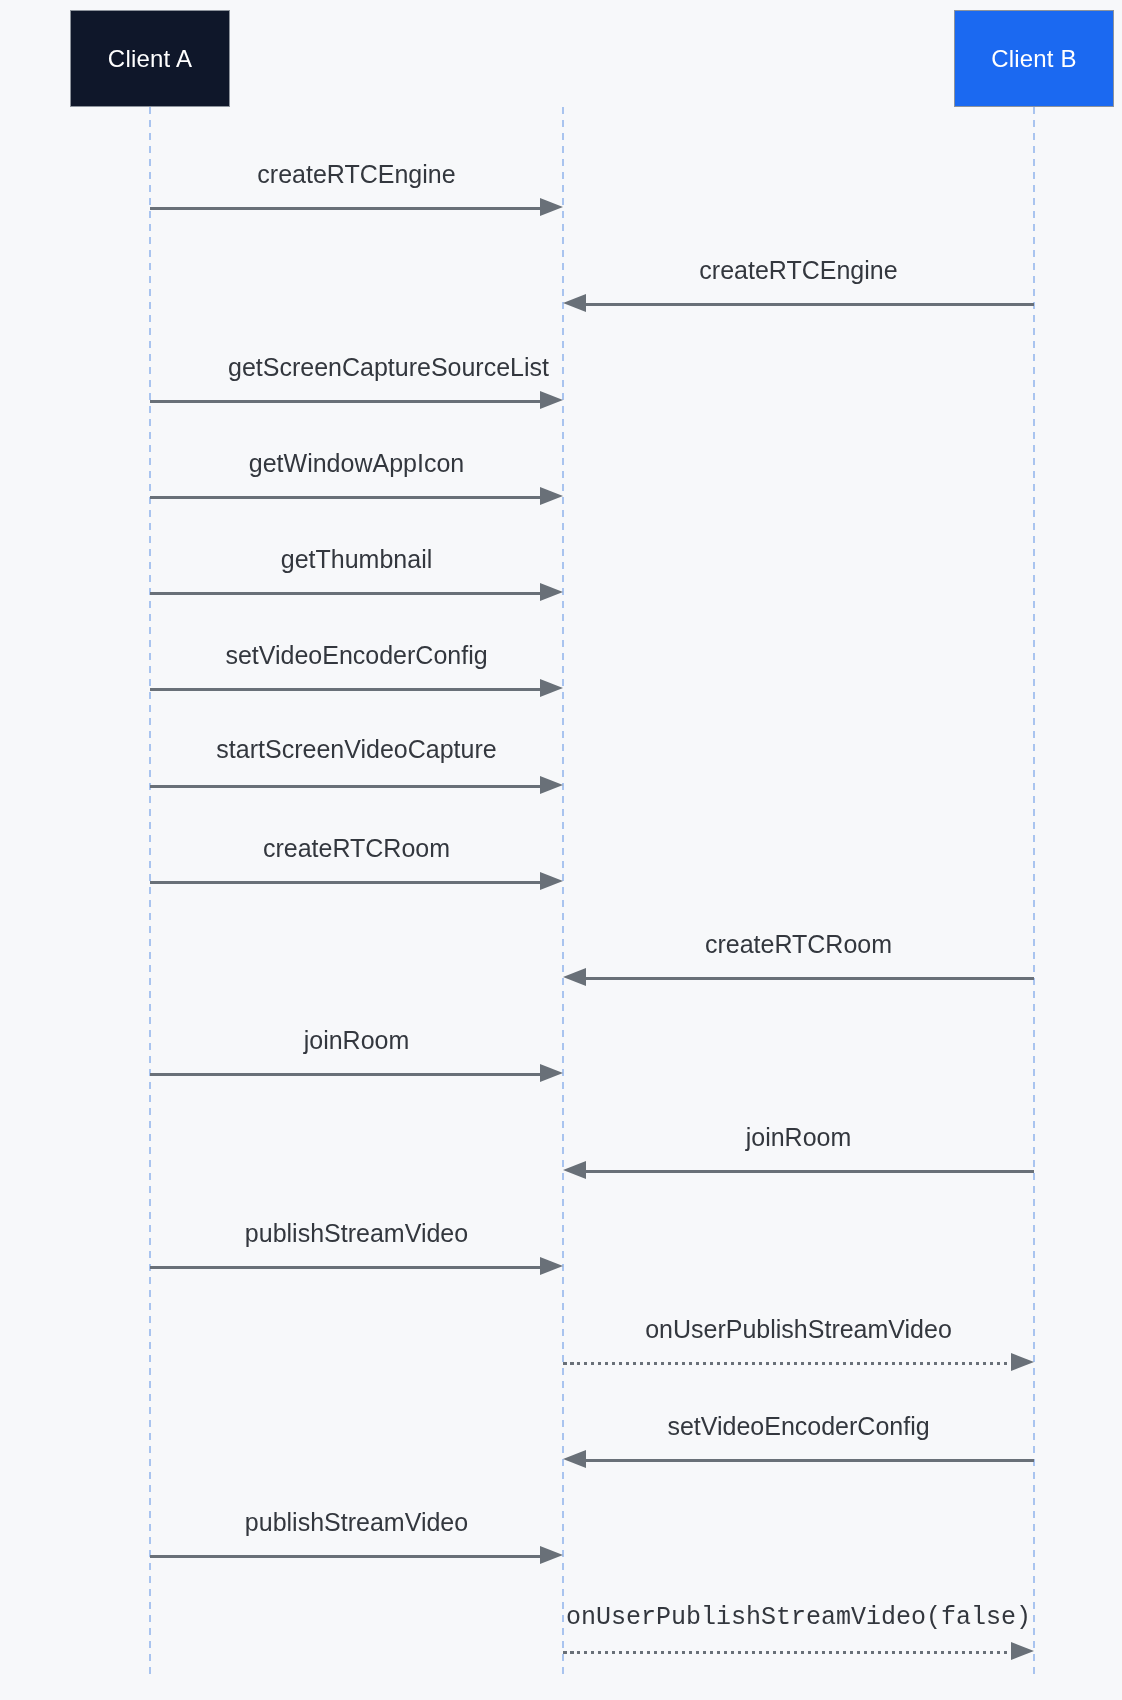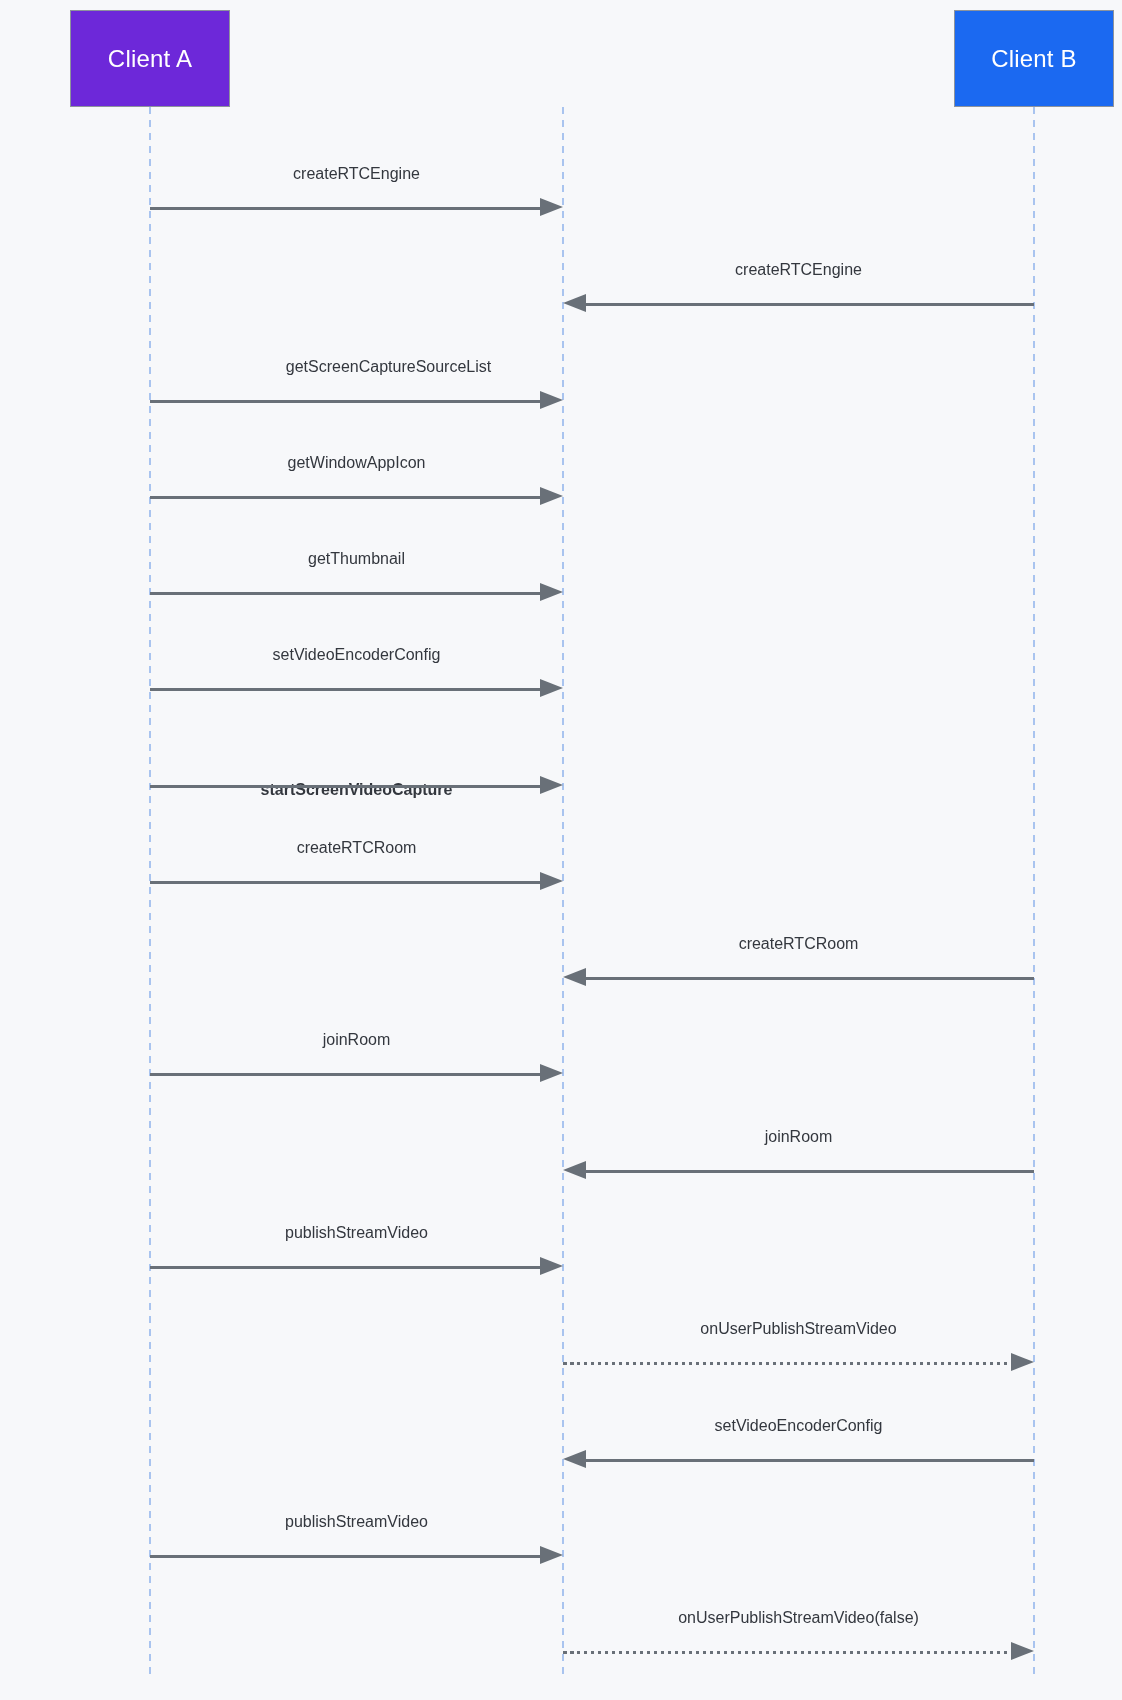--- a/index.html
+++ b/index.html
@@ -27,21 +27,21 @@
     width: 2px;
     background: repeating-linear-gradient(
       to bottom,
       var(--lifeline, #A9C4EF) 0 7px,
       transparent 7px 13px
     );
   }
   .msg-label {
     position: absolute;
     transform: translateX(-50%);
-    font-size: 16px;
+    font-size: 25px;
     line-height: 26px;
     color: var(--label-text, #33373E);
     white-space: nowrap;
   }
   .msg-line {
     position: absolute;
     height: 2.5px;
     background: var(--arrow, #697078);
   }
   .msg-line.dashed {
@@ -65,21 +65,21 @@
     border-top: 9px solid transparent;
     border-bottom: 9px solid transparent;
     border-right: 23px solid var(--arrow, #697078);
   }
 </style>
 </head>
 <body>
 
 <div id="stage">
     <div class="lifeline" style="left: 149px; top: 107px; height: 1573px;"></div>
-    <div class="participant" style="left: 70px; top: 10px; width: 160px; height: 97px; background: #6d28d9;">
+    <div class="participant" style="left: 70px; top: 10px; width: 160px; height: 97px; background: #0f172a;">
       <span>Client A</span>
     </div>
     <div class="lifeline" style="left: 562px; top: 107px; height: 1573px;"></div>
     <div class="lifeline" style="left: 1033px; top: 107px; height: 1573px;"></div>
     <div class="participant" style="left: 954px; top: 10px; width: 160px; height: 97px; background: rgb(27, 105, 241); align-items: center;">
       <span>Client B</span>
     </div>
     <div class="msg-label" style="left: 356.5px; top: 161px;">createRTCEngine</div>
     <div class="msg-line" style="left: 150px; top: 207px; width: 390px;"></div>
     <div class="head-right" style="left: 540px; top: 198px;"></div>
@@ -91,21 +91,21 @@
     <div class="head-right" style="left: 540px; top: 391px;"></div>
     <div class="msg-label" style="left: 356.5px; top: 450px;">getWindowAppIcon</div>
     <div class="msg-line" style="left: 150px; top: 496px; width: 390px;"></div>
     <div class="head-right" style="left: 540px; top: 487px;"></div>
     <div class="msg-label" style="left: 356.5px; top: 546px;">getThumbnail</div>
     <div class="msg-line" style="left: 150px; top: 592px; width: 390px;"></div>
     <div class="head-right" style="left: 540px; top: 583px;"></div>
     <div class="msg-label" style="left: 356.5px; top: 642px;">setVideoEncoderConfig</div>
     <div class="msg-line" style="left: 150px; top: 688px; width: 390px;"></div>
     <div class="head-right" style="left: 540px; top: 679px;"></div>
-    <div class="msg-label" style="left: 356.5px; top: 777px; font-weight: bold;">startScreenVideoCapture</div>
+    <div class="msg-label" style="left: 356.5px; top: 736px;">startScreenVideoCapture</div>
     <div class="msg-line" style="left: 150px; top: 785px; width: 390px;"></div>
     <div class="head-right" style="left: 540px; top: 776px;"></div>
     <div class="msg-label" style="left: 356.5px; top: 835px;">createRTCRoom</div>
     <div class="msg-line" style="left: 150px; top: 881px; width: 390px;"></div>
     <div class="head-right" style="left: 540px; top: 872px;"></div>
     <div class="msg-label" style="left: 798.5px; top: 931px;">createRTCRoom</div>
     <div class="msg-line" style="left: 586px; top: 977px; width: 448px;"></div>
     <div class="head-left" style="left: 563px; top: 968px;"></div>
     <div class="msg-label" style="left: 356.5px; top: 1027px;">joinRoom</div>
     <div class="msg-line" style="left: 150px; top: 1073px; width: 390px;"></div>
@@ -118,16 +118,16 @@
     <div class="head-right" style="left: 540px; top: 1257px;"></div>
     <div class="msg-label" style="left: 798.5px; top: 1316px;">onUserPublishStreamVideo</div>
     <div class="msg-line dashed" style="left: 563px; top: 1362px; width: 448px;"></div>
     <div class="head-right" style="left: 1011px; top: 1353px;"></div>
     <div class="msg-label" style="left: 798.5px; top: 1413px;">setVideoEncoderConfig</div>
     <div class="msg-line" style="left: 586px; top: 1459px; width: 448px;"></div>
     <div class="head-left" style="left: 563px; top: 1450px;"></div>
     <div class="msg-label" style="left: 356.5px; top: 1509px;">publishStreamVideo</div>
     <div class="msg-line" style="left: 150px; top: 1555px; width: 390px;"></div>
     <div class="head-right" style="left: 540px; top: 1546px;"></div>
-    <div class="msg-label" style="left: 798.5px; top: 1605px;">onUserPublishStreamVideo(false)</div>
+    <div class="msg-label" style="left: 798.5px; top: 1605px; font-family: Liberation Mono, monospace;">onUserPublishStreamVideo(false)</div>
     <div class="msg-line dashed" style="left: 563px; top: 1651px; width: 448px;"></div>
     <div class="head-right" style="left: 1011px; top: 1642px;"></div>
   </div>
 
 </body></html>

